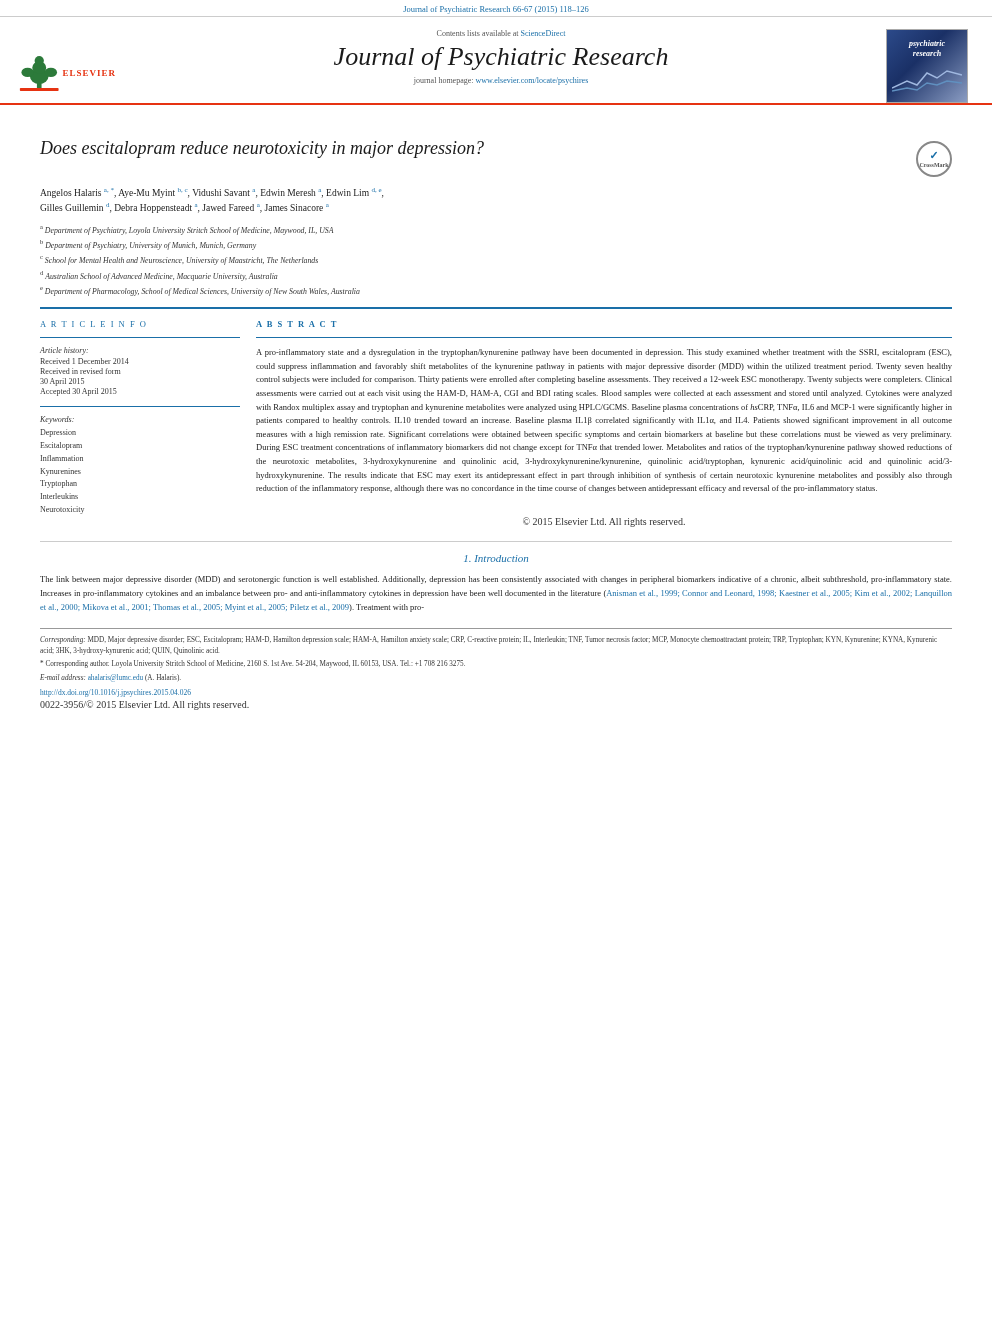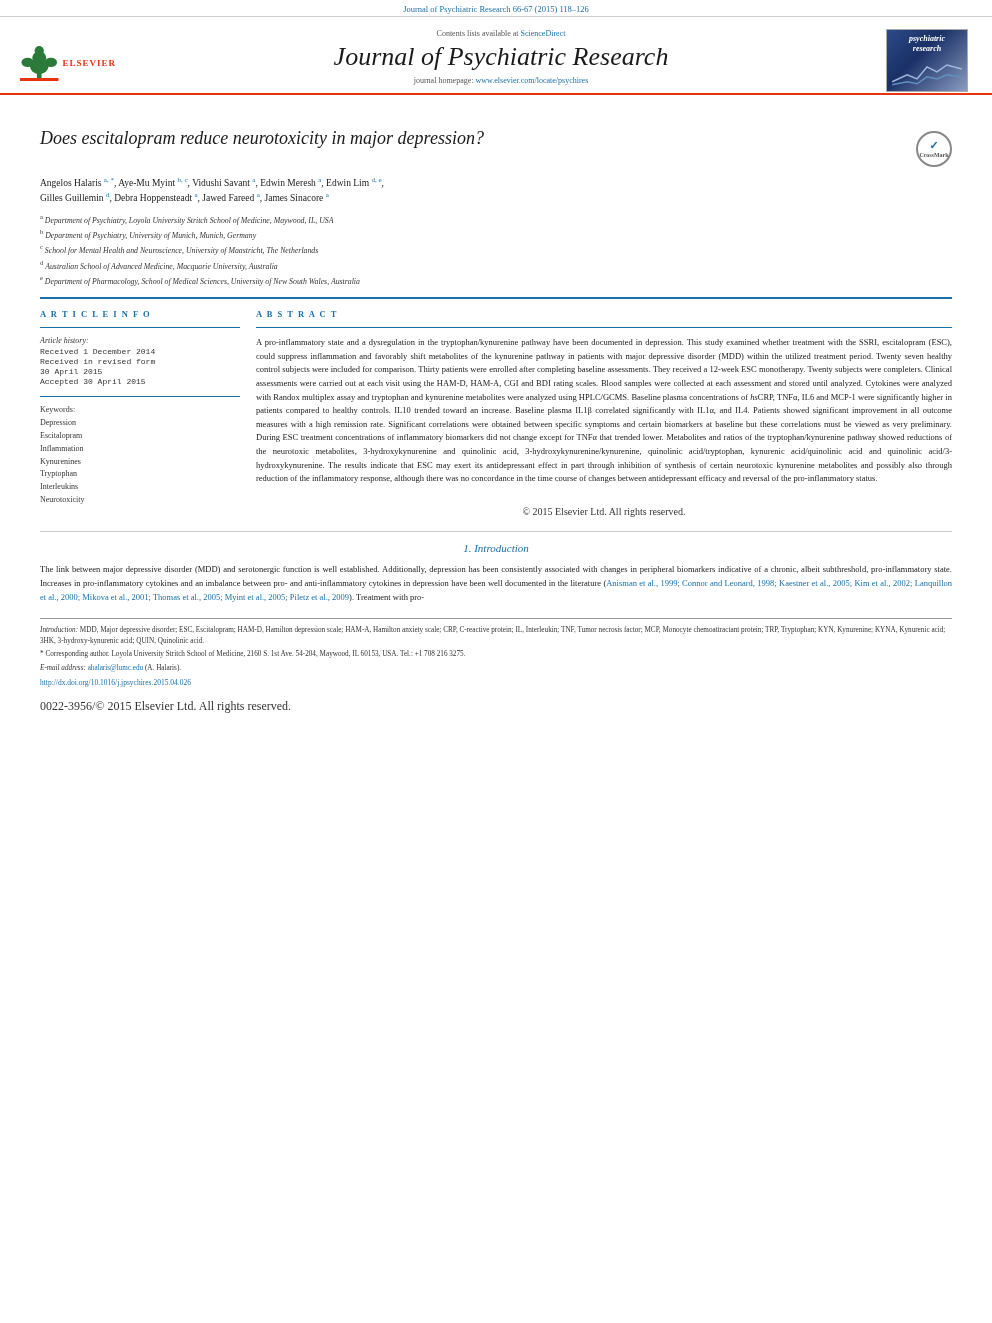--- a/index.html
+++ b/index.html
@@ -77,21 +77,21 @@
       color: #1a6fa8;
     }
     .header-right {
       width: 90px;
       display: flex;
       align-items: flex-start;
       padding-top: 4px;
     }
     .journal-thumb {
       width: 82px;
-      height: 63px;
+      height: 74px;
       background: linear-gradient(135deg, #2c4a8a 0%, #1a3066 40%, #8b9dc3 100%);
       display: flex;
       flex-direction: column;
       align-items: center;
       justify-content: center;
       color: #fff;
       font-size: 7.5px;
       font-style: italic;
       text-align: center;
       padding: 4px;
@@ -181,43 +181,43 @@
       display: flex;
       gap: 16px;
       margin-top: 8px;
     }
     .article-info {
       width: 200px;
       flex-shrink: 0;
     }
     .article-info-header {
       font-size: 8.5px;
-      font-weight: bold;
+      font-weight: normal;
       letter-spacing: 1.5px;
       color: #1a6fa8;
       margin-bottom: 6px;
       text-transform: uppercase;
     }
     .history-label {
       font-size: 8px;
       font-style: italic;
       color: #333;
       margin-bottom: 2px;
     }
     .history-entry {
       font-size: 8px;
       color: #333;
       margin-bottom: 1px;
-      font-family: Liberation Mono, monospace;
     }
     .keywords-section {
       margin-top: 10px;
     }
     .keywords-label {
       font-size: 8px;
+      font-style: italic;
       color: #333;
       margin-bottom: 3px;
     }
     .keyword {
       font-size: 8px;
       color: #333;
       display: block;
       line-height: 1.6;
     }
 
@@ -292,23 +292,23 @@
     }
     .footnote-link {
       color: #1a6fa8;
     }
     .doi-line {
       font-size: 7.5px;
       color: #1a6fa8;
       margin-top: 4px;
     }
     .issn-line {
-      font-size: 12px;
-      color: #333;
-      margin-top: 12px;
+      font-size: 10px;
+      color: #333;
+      margin-top: 2px;
     }
   </style>
 </head>
 <body>
 
 <div class="top-bar">
   <span>Journal of Psychiatric Research 66-67 (2015) 118–126</span>
 </div>
 
 <div class="header-section">
@@ -416,21 +416,21 @@
 
   <div class="intro-section">
     <div class="intro-title">1. Introduction</div>
     <div class="intro-text">
       The link between major depressive disorder (MDD) and serotonergic function is well established. Additionally, depression has been consistently associated with changes in peripheral biomarkers indicative of a chronic, albeit subthreshold, pro-inflammatory state. Increases in pro-inflammatory cytokines and an imbalance between pro- and anti-inflammatory cytokines in depression have been well documented in the literature (<span class="intro-link">Anisman et al., 1999; Connor and Leonard, 1998; Kaestner et al., 2005; Kim et al., 2002; Lanquillon et al., 2000; Mikova et al., 2001; Thomas et al., 2005; Myint et al., 2005; Piletz et al., 2009</span>). Treatment with pro-
     </div>
   </div>
 
   <div class="footnotes-area">
     <div class="footnote-text">
-      <em>Introduction:</em> MDD, Major depressive disorder; ESC, Escitalopram; HAM-D, Hamilton depression scale; HAM-A, Hamilton anxiety scale; CRP, C-reactive protein; IL, Interleukin; TNF, Tumor necrosis factor; MCP, Monocyte chemoattractant protein; TRP, Tryptophan; KYN, Kynurenine; KYNA, Kynurenic acid; 3HK, 3-hydroxy-kynurenic acid; QUIN, Quinolinic acid.
+      <em>Corresponding:</em> MDD, Major depressive disorder; ESC, Escitalopram; HAM-D, Hamilton depression scale; HAM-A, Hamilton anxiety scale; CRP, C-reactive protein; IL, Interleukin; TNF, Tumor necrosis factor; MCP, Monocyte chemoattractant protein; TRP, Tryptophan; KYN, Kynurenine; KYNA, Kynurenic acid; 3HK, 3-hydroxy-kynurenic acid; QUIN, Quinolinic acid.
     </div>
     <div class="footnote-text">
       * Corresponding author. Loyola University Stritch School of Medicine, 2160 S. 1st Ave. 54-204, Maywood, IL 60153, USA. Tel.: +1 708 216 3275.
     </div>
     <div class="footnote-text">
       <em>E-mail address:</em> <span class="footnote-link">ahalaris@lumc.edu</span> (A. Halaris).
     </div>
     <div class="doi-line">http://dx.doi.org/10.1016/j.jpsychires.2015.04.026</div>
     <div class="issn-line">0022-3956/© 2015 Elsevier Ltd. All rights reserved.</div>
   </div>

